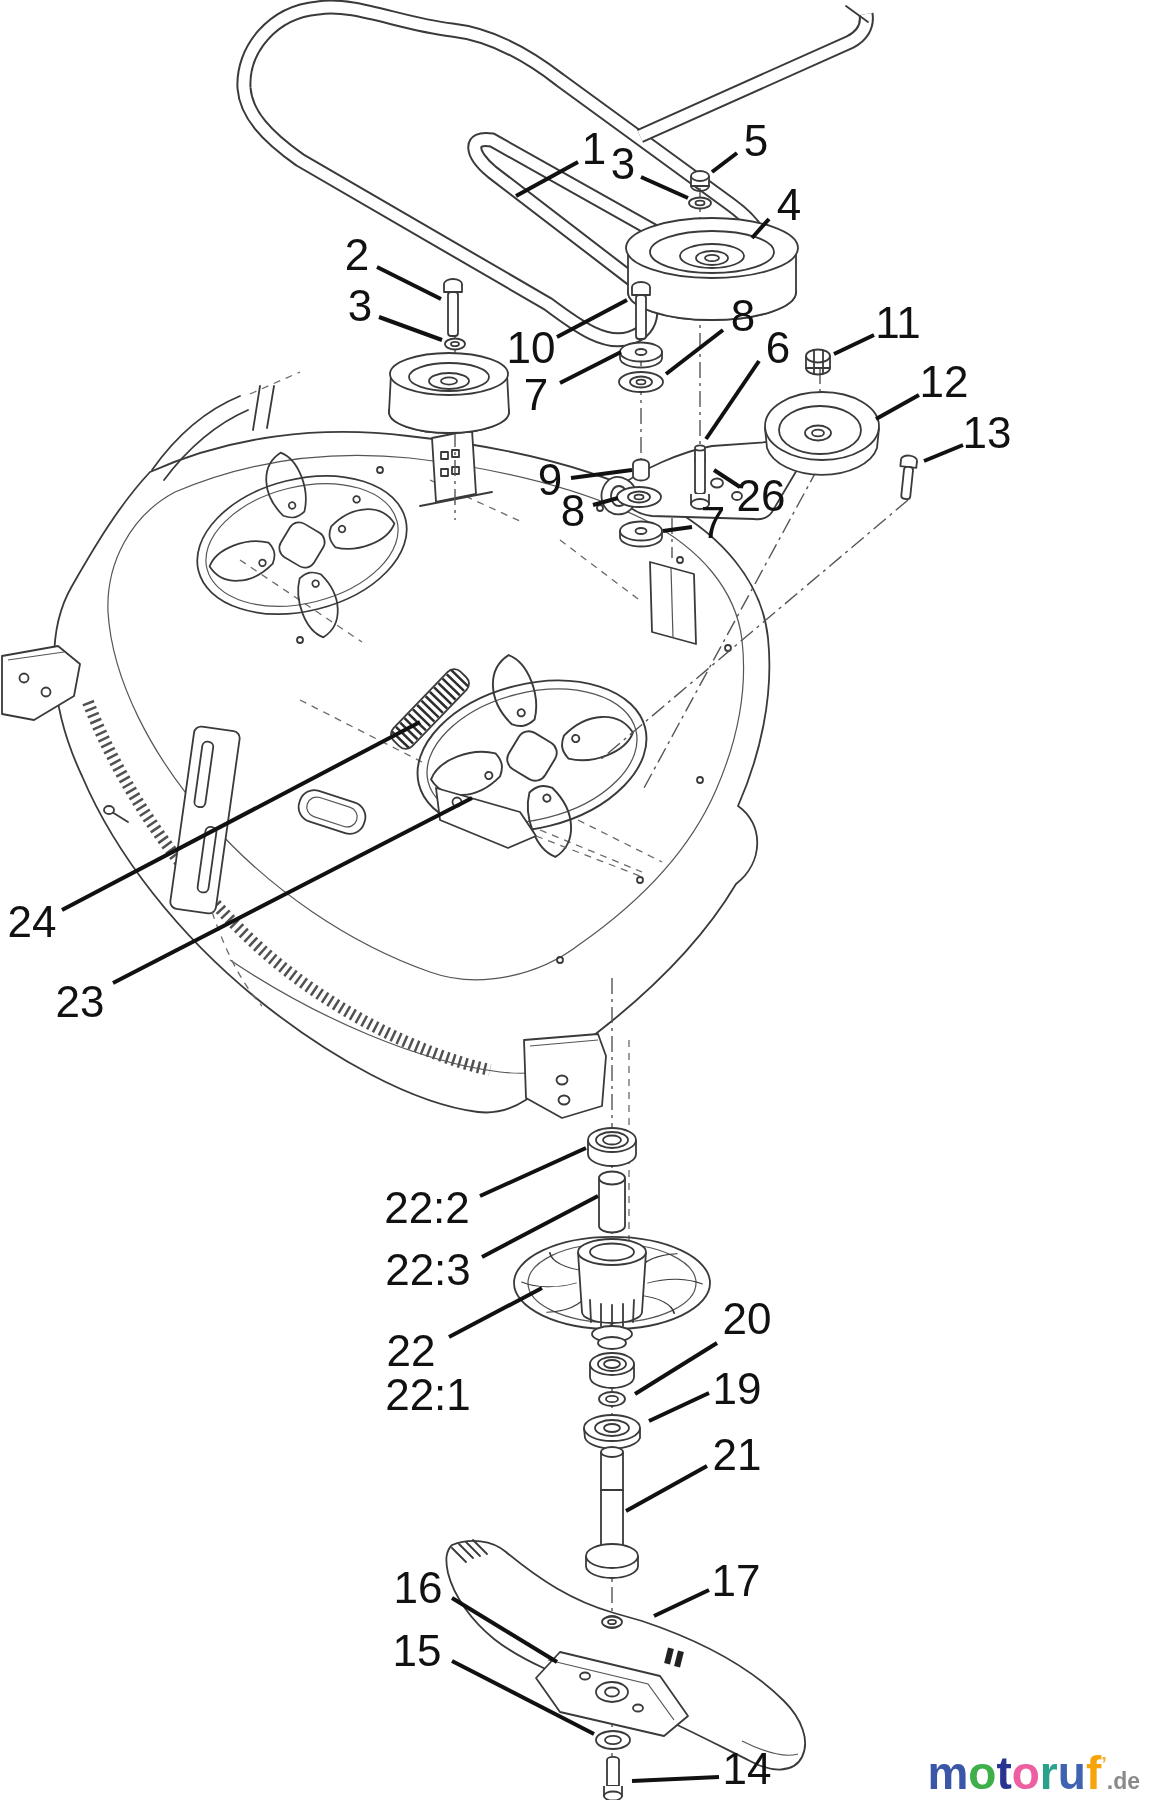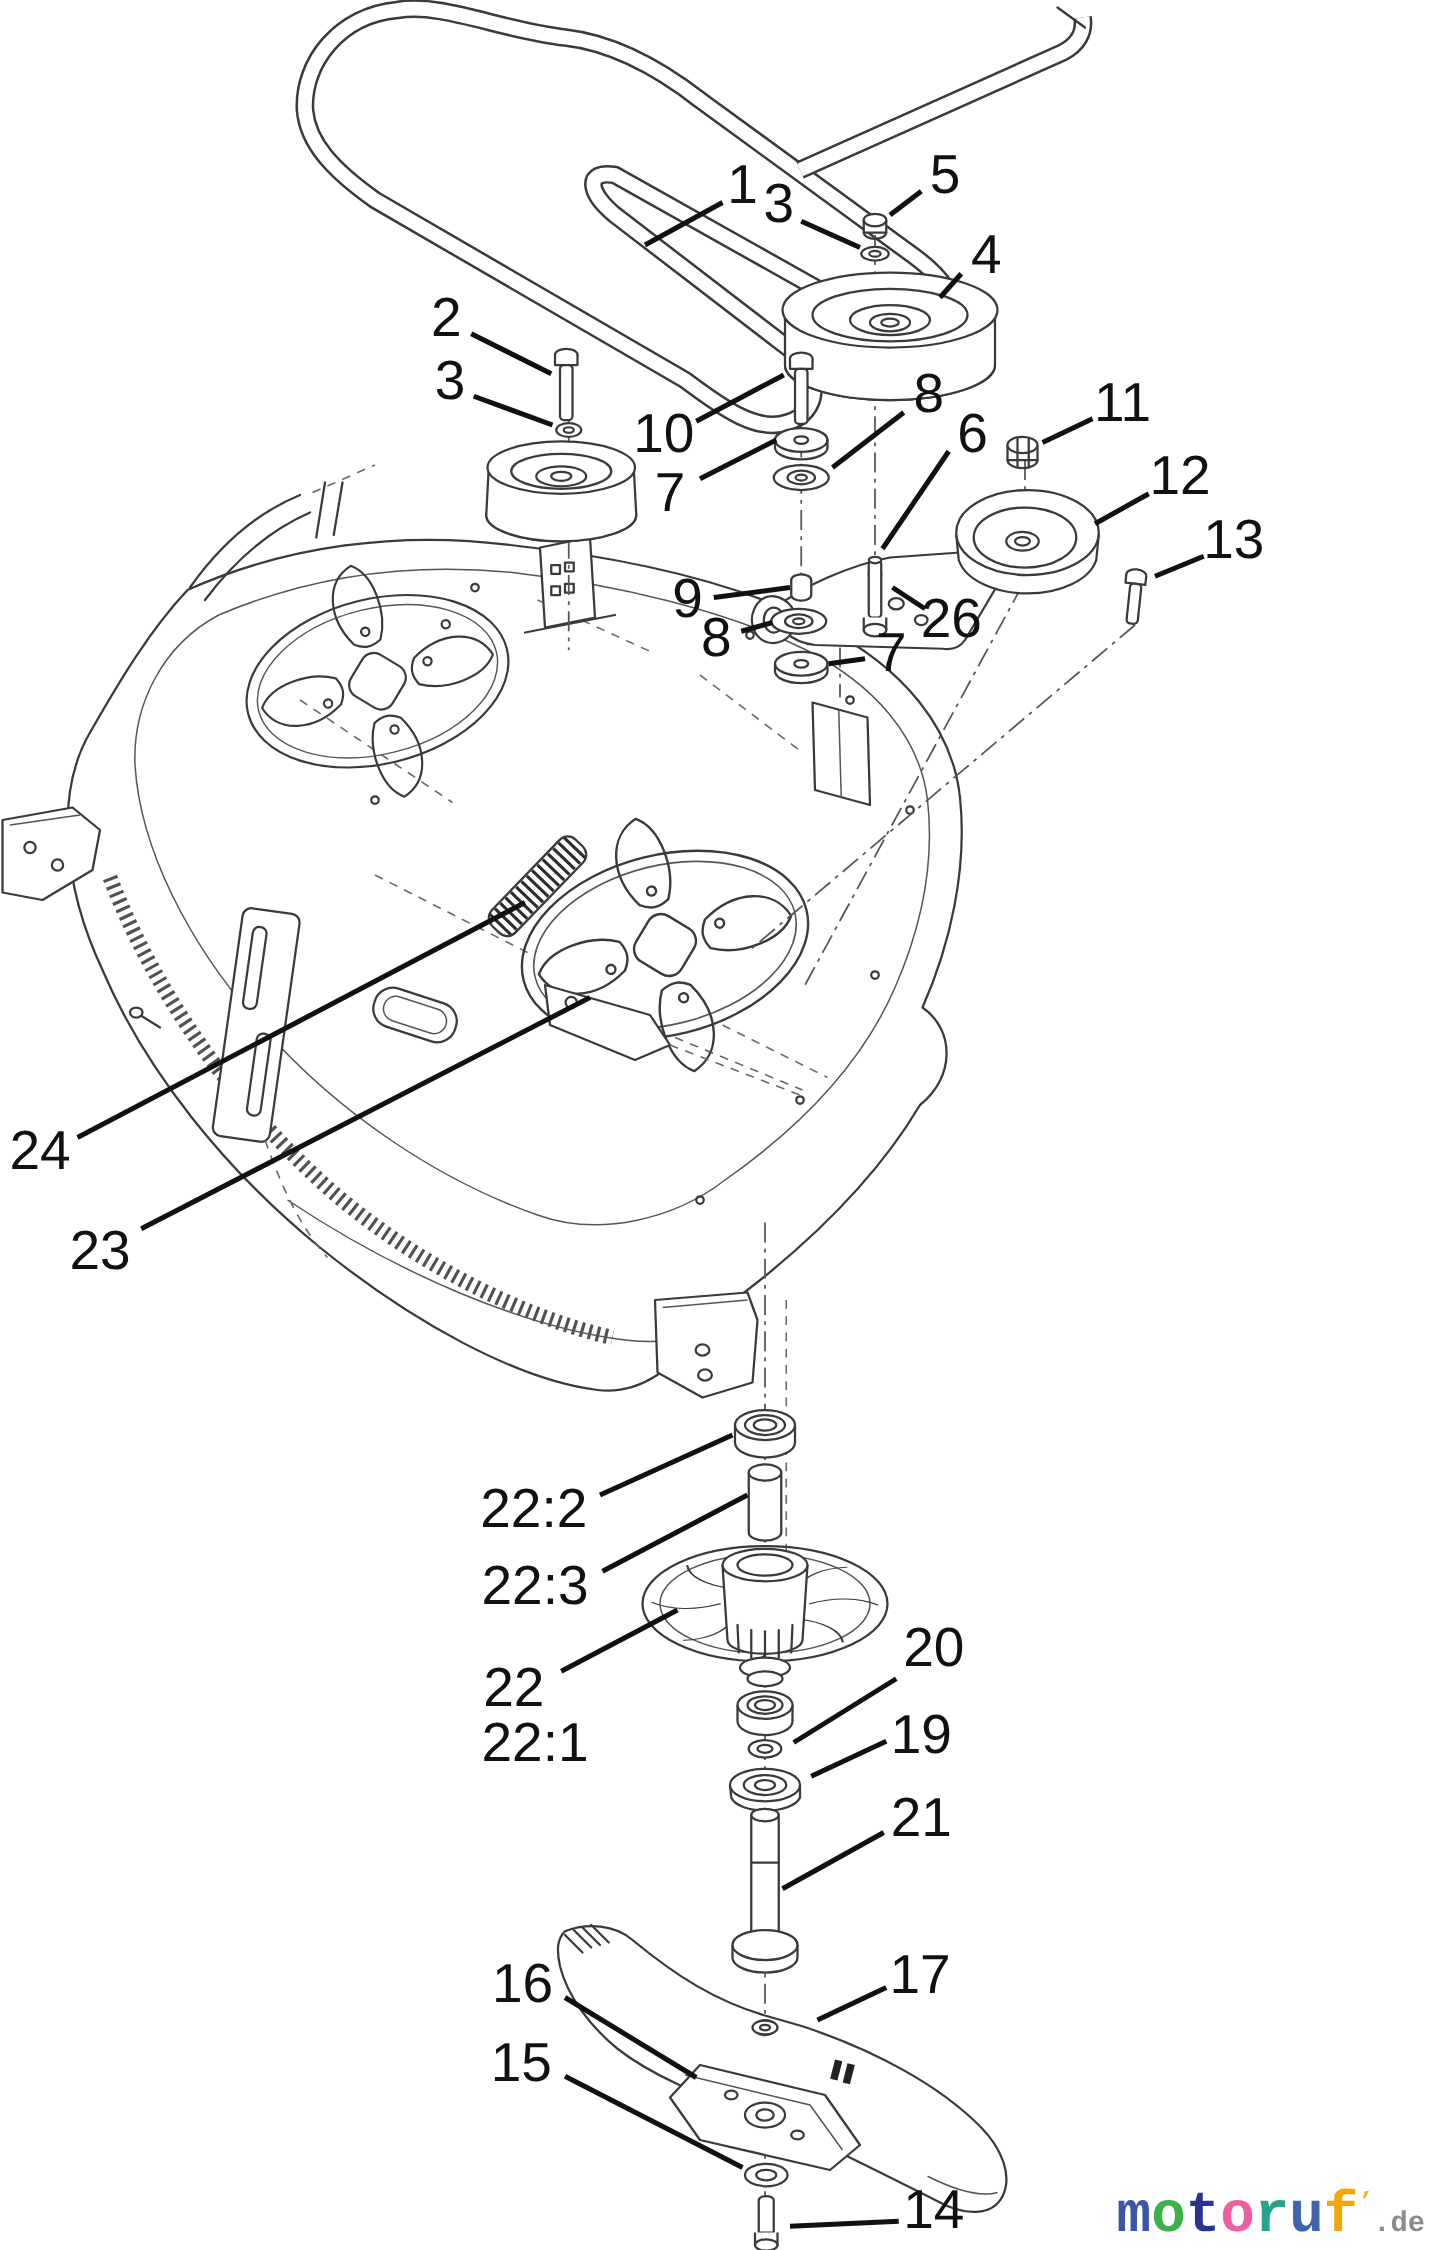--- a/index.html
+++ b/index.html
@@ -9,21 +9,21 @@
   .ln{fill:none;stroke:#3a3a3a;stroke-width:1.8;stroke-linecap:round;stroke-linejoin:round;}
   .fw{fill:#ffffff;stroke:#3a3a3a;stroke-width:1.8;stroke-linejoin:round;}
   .thin{fill:none;stroke:#555;stroke-width:1.2;}
   .dash{fill:none;stroke:#6a6a6a;stroke-width:1.3;stroke-dasharray:7 6;}
   .axis{fill:none;stroke:#555;stroke-width:1.4;stroke-dasharray:16 5 3 5;}
   .hatch{fill:none;stroke:#333;stroke-width:12;stroke-dasharray:2.5 4;}
   .coil{fill:none;stroke:#2d2d2d;stroke-width:24;stroke-dasharray:2.5 3.6;}
   .leader{stroke:#111;stroke-width:4;stroke-linecap:butt;}
   .plabel{font-family:"Liberation Sans",sans-serif;font-size:44px;fill:#111;}
   .logo{position:absolute;right:16px;bottom:4px;white-space:nowrap;
-        font-family:Liberation Mono, monospace;font-weight:bold;font-size:46px;line-height:1;}
+        font-family:Liberation Sans, sans-serif;font-weight:bold;font-size:46px;line-height:1;}
   .logo .suffix{font-size:23px;font-weight:bold;}
   .logo .mark{font-size:20px;vertical-align:18px;}
 </style>
 </head>
 <body>
 
 <div class="stage">
 <svg id="art" width="1156" height="1800" viewBox="0 0 1156 1800">
 
   <g>

